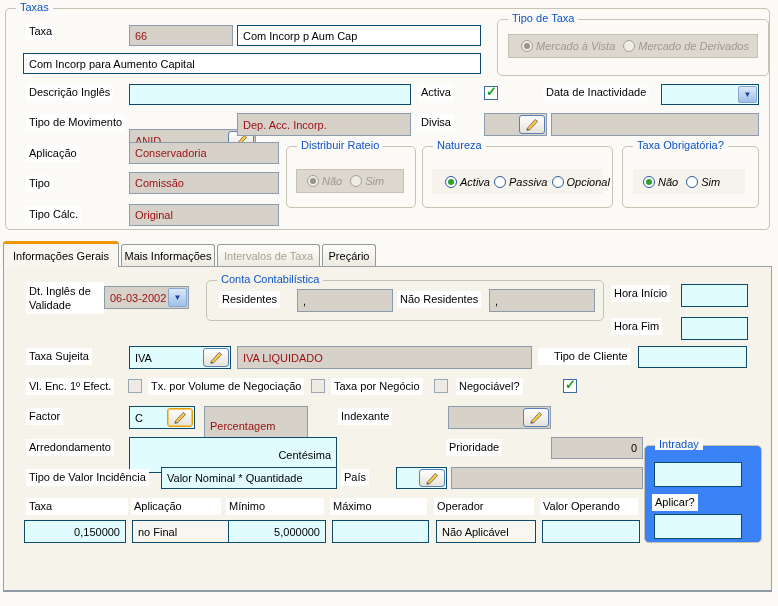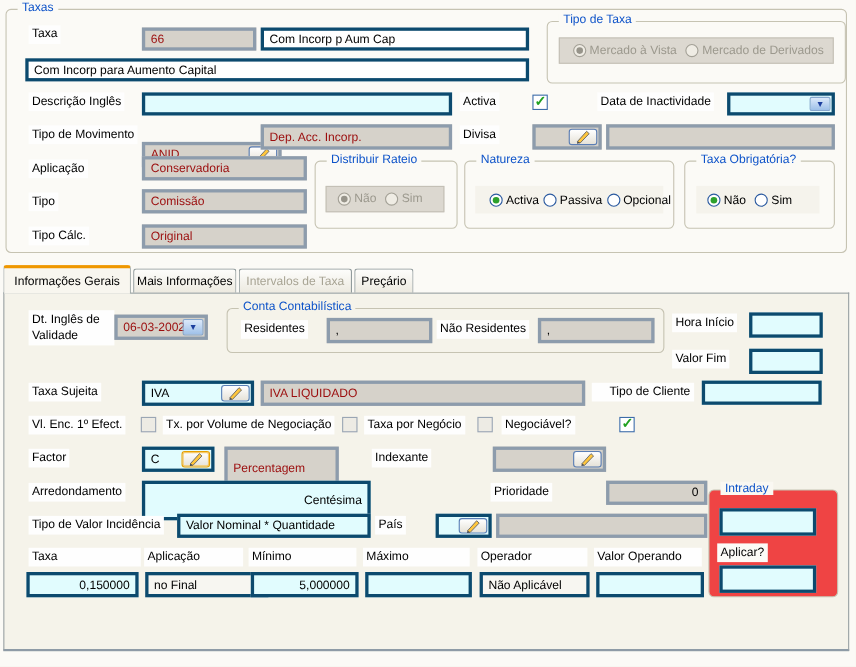--- a/index.html
+++ b/index.html
@@ -5,21 +5,21 @@
   html,body{margin:0;padding:0;}
   body{
     position:relative;width:778px;height:606px;background:#FBFAF6;
     font-family:"Liberation Sans",sans-serif;font-size:11px;color:#000;
     overflow:hidden;
   }
   .grp{position:absolute;border:1px solid #C6C3B2;border-radius:5px;box-sizing:border-box;}
   .grp>.legend{position:absolute;top:-8px;left:10px;background:#FBFAF6;padding:0 4px;color:#0F54C9;white-space:nowrap;}
   .grp.on-beige>.legend{background:#F5F3EA;}
   .lbl{position:absolute;background:#FEFEFE;color:#000;padding:2px 3px;white-space:nowrap;line-height:13px;}
-  .fld{position:absolute;box-sizing:border-box;border:3px solid #0c4a6e;display:flex;align-items:center;
+  .fld{position:absolute;box-sizing:border-box;border:1px solid #0c4a6e;display:flex;align-items:center;
        padding:0 5px;white-space:nowrap;overflow:hidden;}
   .fld.r{justify-content:flex-end;}
   .cyan{background:#E1FCFE;}
   .gray{background:#D6D2CA;border-color:#8D9CAC;}
   .whitebg{background:#FFFFFF;}
   .lite{background:#F7F6F1;}
   .red{color:#9B0D0D;}
   .dim{color:#9C998E;}
   .pbtn{position:absolute;right:1px;top:1px;bottom:1px;width:26px;box-sizing:border-box;
         background:linear-gradient(#FFFFFF,#E6E2D8);border:1px solid #5A7EB5;border-radius:3px;
@@ -27,21 +27,21 @@
   .pbtn.focus{border-color:#E8A000;box-shadow:0 0 0 1px #F5C96A inset;}
   .combo-btn{position:absolute;right:1px;top:1px;bottom:1px;width:17px;
         background:linear-gradient(#DCE9FA,#9EC0E8);border:1px solid #86A7CE;border-radius:2px;
         display:flex;align-items:center;justify-content:center;color:#1C3E9E;font-size:8px;line-height:8px;}
   .sunken{position:absolute;box-sizing:border-box;display:flex;align-items:center;}
   .radio{width:12px;height:12px;border-radius:50%;border:1px solid #2B5AA0;background:#fff;
          display:inline-block;position:relative;flex:none;box-sizing:border-box;}
   .radio.sel::after{content:"";position:absolute;left:2px;top:2px;width:6px;height:6px;border-radius:50%;background:#2DA12D;}
   .radio.dis{border-color:#A3A096;background:#EFECE4;}
   .radio.dis.sel::after{background:#97948A;}
-  .rlbl{padding:0 8px 0 3px;white-space:nowrap;}
+  .rlbl{padding:0 8px 0 3px;white-space:nowrap;font-style:italic;}
   .cb{position:absolute;width:14px;height:14px;box-sizing:border-box;border:1px solid #3C6CA8;background:#fff;}
   .cb .tick{position:absolute;left:1px;top:-3px;color:#21A121;font-size:13px;font-weight:bold;}
   .tab{position:absolute;top:244px;height:23px;box-sizing:border-box;border:1px solid #919B9C;border-bottom:none;
        border-radius:3px 3px 0 0;background:linear-gradient(#FDFDFB,#ECE9DF);
        display:flex;align-items:center;justify-content:center;z-index:1;}
   .tab.active{top:241px;height:26px;background:#F8F6EF;border-top:3px solid #EF9700;z-index:3;}
   .tab.disabled{color:#A8A494;}
   .tabpanel{position:absolute;left:3px;top:266px;width:769px;height:326px;box-sizing:border-box;
        background:#F5F3EA;border:1px solid #99A1A4;border-bottom:2px solid #8E9BA6;z-index:2;}
   svg{display:block;}
@@ -193,21 +193,21 @@
     <span class="lbl" style="left:190px;top:10px;">Não Residentes</span>
     <div class="fld gray" style="left:282px;top:8px;width:106px;height:23px;">
       <span>,</span>
     </div>
   </div>
 
   <span class="lbl" style="left:607px;top:18px;">Hora Início</span>
   <div class="fld cyan" style="left:677px;top:17px;width:67px;height:23px;">
     <span></span>
   </div>
-  <span class="lbl" style="left:607px;top:51px;">Valor Fim</span>
+  <span class="lbl" style="left:607px;top:51px;">Hora Fim</span>
   <div class="fld cyan" style="left:677px;top:50px;width:67px;height:23px;">
     <span></span>
   </div>
 
   <span class="lbl" style="left:22px;top:81px;">Taxa Sujeita</span>
   <div class="fld cyan" style="left:125px;top:79px;width:102px;height:23px;">
     <span>IVA</span>
     <span class="pbtn">
       <svg width="15" height="13" viewBox="0 0 16 14">
         <path d="M2 11.5 L11 1.5 L13.5 3.8 L4.6 13 Z" fill="#FFC63C" stroke="#666" stroke-width="0.9"></path>
@@ -260,21 +260,21 @@
 
   <span class="lbl" style="left:22px;top:172px;">Arredondamento</span>
   <div class="fld cyan r" style="left:125px;top:170px;width:208px;height:36px;">
     <span>Centésima</span>
   </div>
   <span class="lbl" style="left:442px;top:172px;">Prioridade</span>
   <div class="fld gray r" style="left:547px;top:170px;width:92px;height:22px;">
     <span>0</span>
   </div>
 
-  <div class="grp on-beige" style="left:640px;top:178px;width:118px;height:98px;background:#ef4444;">
+  <div class="grp on-beige" style="left:640px;top:178px;width:118px;height:98px;background:#3b82f6;">
     <span class="legend" style="background:#FAF8F2;">Intraday</span>
     <div class="fld cyan" style="left:9px;top:16px;width:88px;height:25px;">
       <span></span>
     </div>
     <span class="lbl" style="left:7px;top:48px;background:#FCFBF7;">Aplicar?</span>
     <div class="fld cyan" style="left:9px;top:68px;width:88px;height:25px;">
       <span></span>
     </div>
   </div>
 

